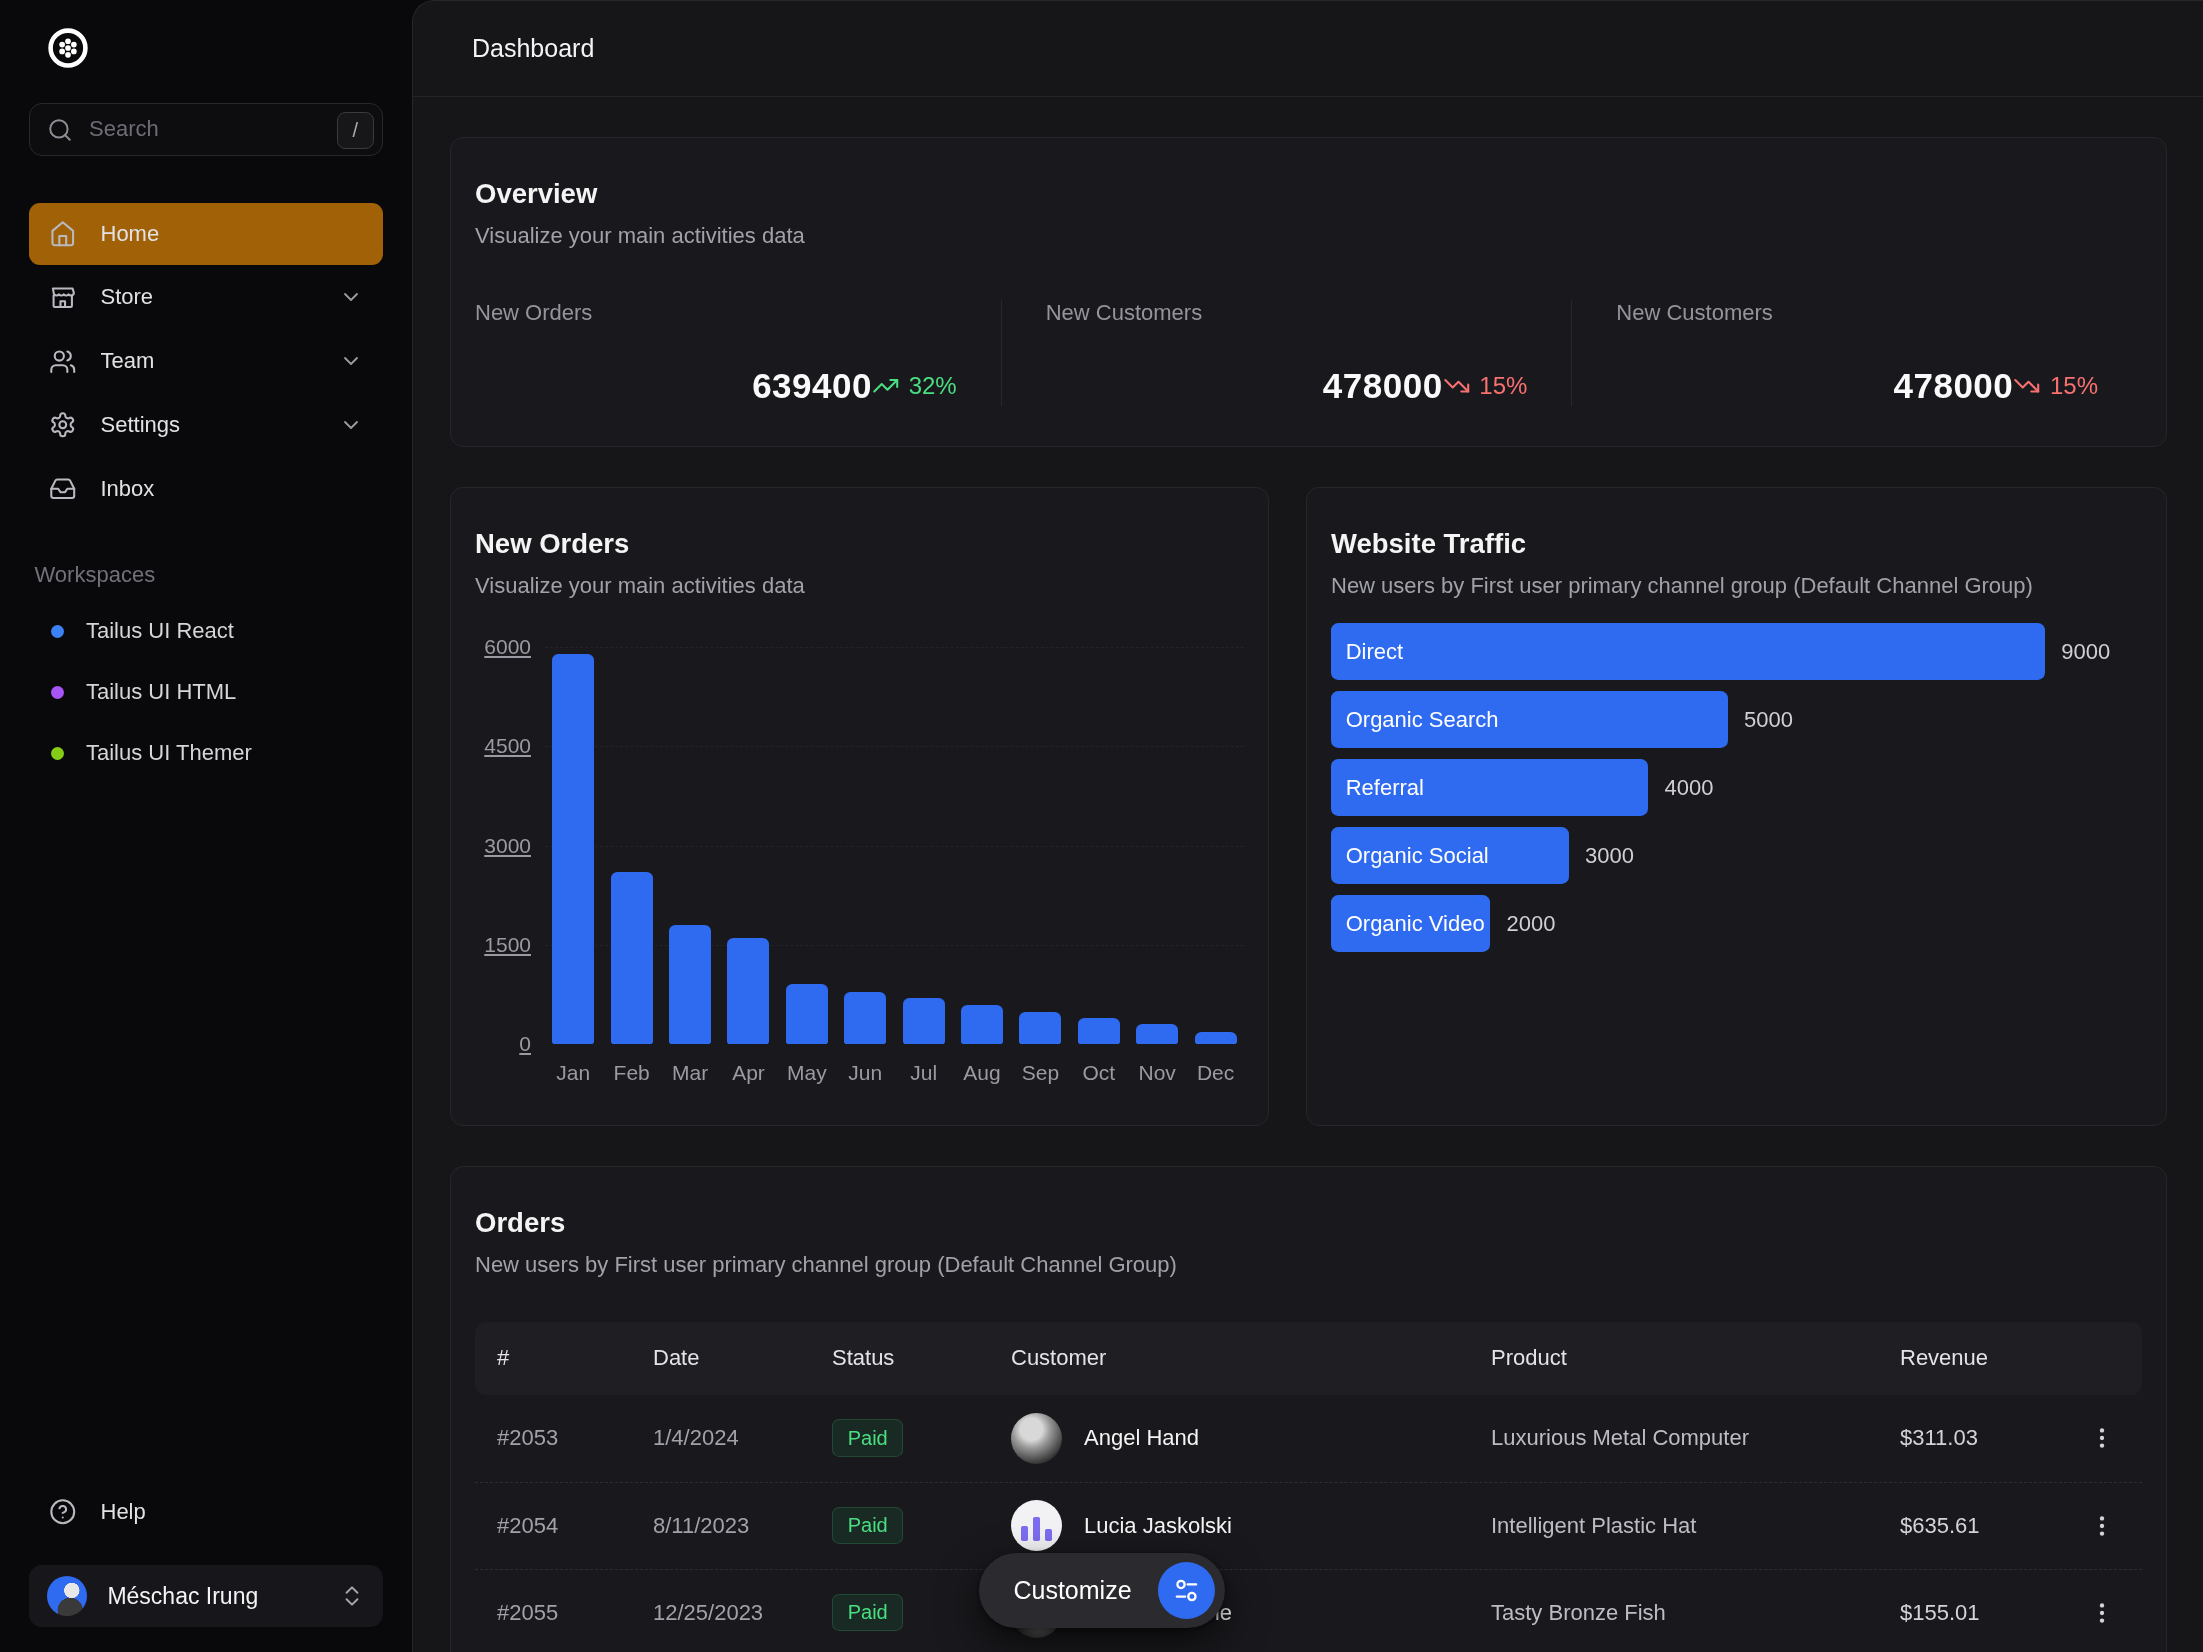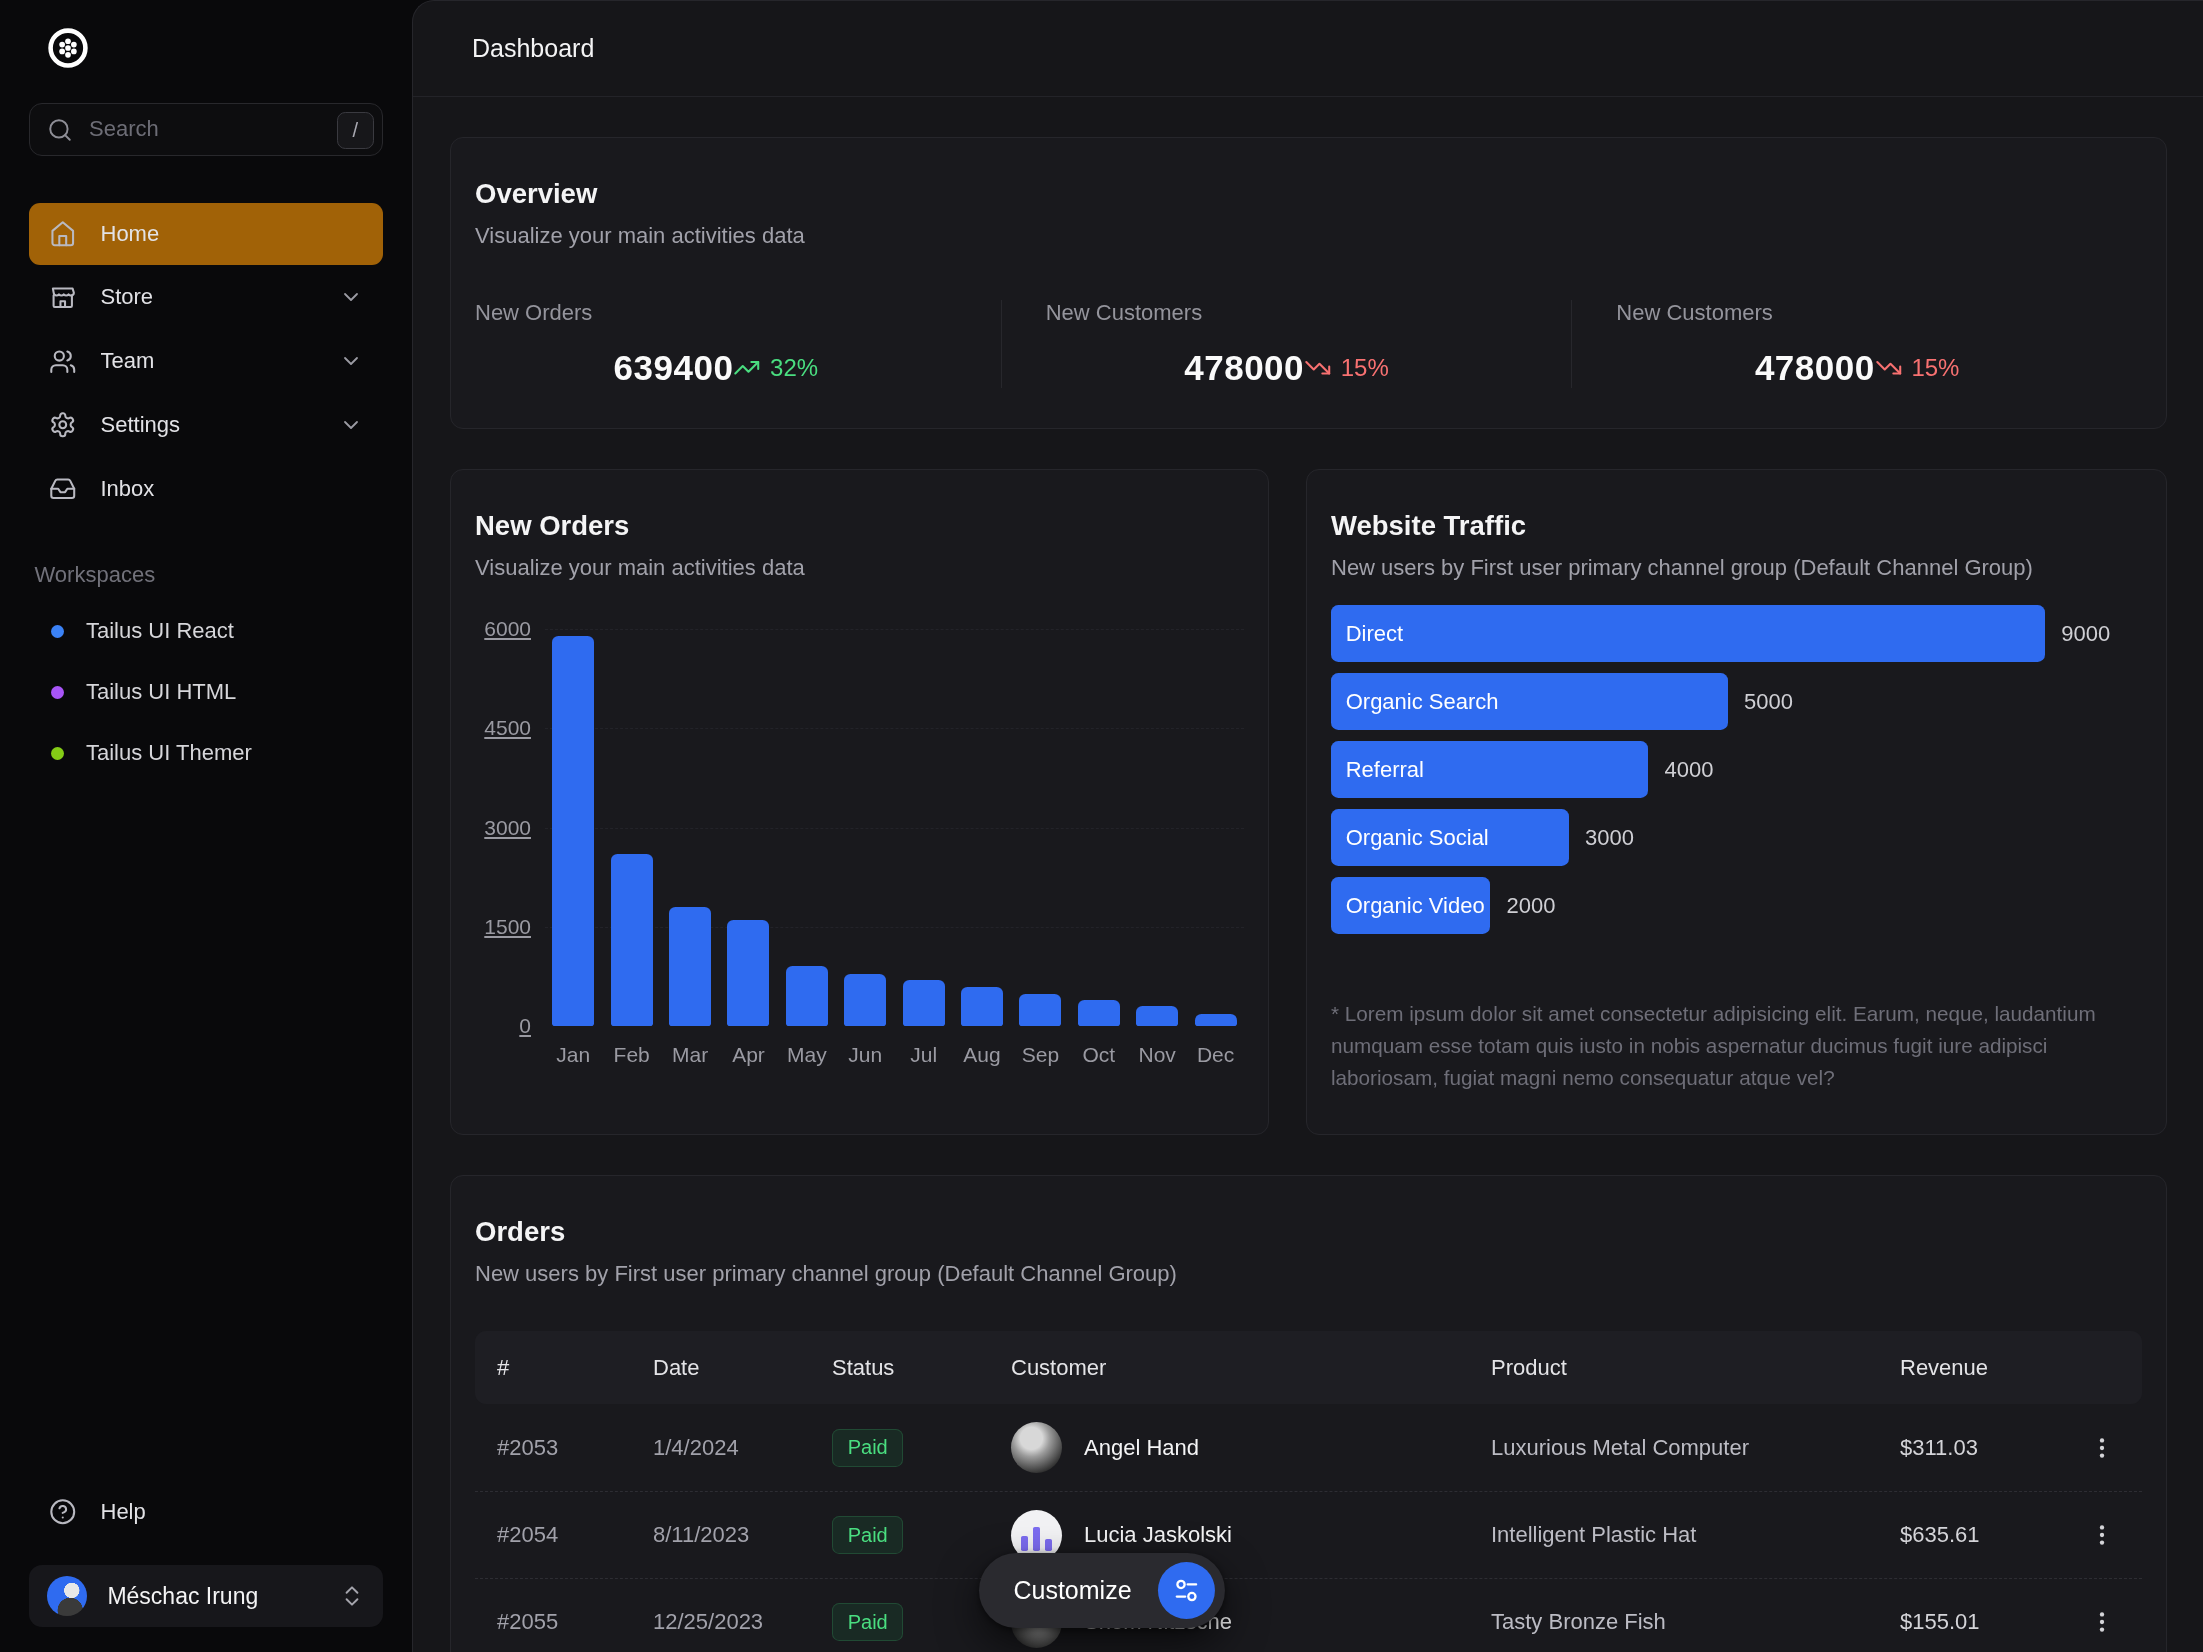--- a/index.html
+++ b/index.html
@@ -104,21 +104,21 @@
 
   .card { background: #19191d; border: 0.9px solid #26262b; border-radius: 13px; padding: 40px 24px; }
   .card-title { font-size: 27.5px; font-weight: 600; color: #f4f4f5; }
   .card-sub { margin-top: 13px; font-size: 22px; color: #a1a1aa; }
 
   
   .stats-row { display: flex; margin-top: 51px; }
   .stat { flex: 1; padding-right: 44px; }
   .stat + .stat { border-left: 0.9px solid #27272c; padding-left: 44px; }
   .stat-label { font-size: 22px; color: #94949c; }
-  .stat-line { display: flex; align-items: center; justify-content: center; margin-top: 22px; }
+  .stat-line { display: flex; align-items: center; justify-content: flex-end; margin-top: 40px; }
   .stat-value { font-size: 35px; font-weight: 700; letter-spacing: 0.5px; color: #fafafa; }
   .delta { display: flex; align-items: center; gap: 9.2px; font-size: 24px; }
   .delta.up { color: #4ade80; }
   .delta.down { color: #f87171; }
 
   
   .charts-row { display: flex; gap: 37px; align-items: stretch; }
   .orders-chart-card { width: 819px; flex-shrink: 0; }
   .traffic-card { flex: 1; }
 
@@ -464,21 +464,20 @@
               </div>
               <span class="t-val">3000</span>
             </div>
             <div class="t-row">
               <div class="t-bar" style="width:19.6%; background:#2f6bf0">
                 <span>Organic Video</span>
               </div>
               <span class="t-val">2000</span>
             </div>
           </div>
-        <div class="footnote">* Lorem ipsum dolor sit amet consectetur adipisicing elit. Earum, neque, laudantium numquam esse totam quis iusto in nobis aspernatur ducimus fugit iure adipisci laboriosam, fugiat magni nemo consequatur atque vel?</div>
       </section>
     </div>
 
     <section class="card">
       <div class="card-title">Orders</div>
       <div class="card-sub">New users by First user primary channel group (Default Channel Group)</div>
       <div class="table-head" id="table-head">
           <span class="c-id">#</span>
           <span class="c-date">Date</span>
           <span class="c-status">Status</span>

